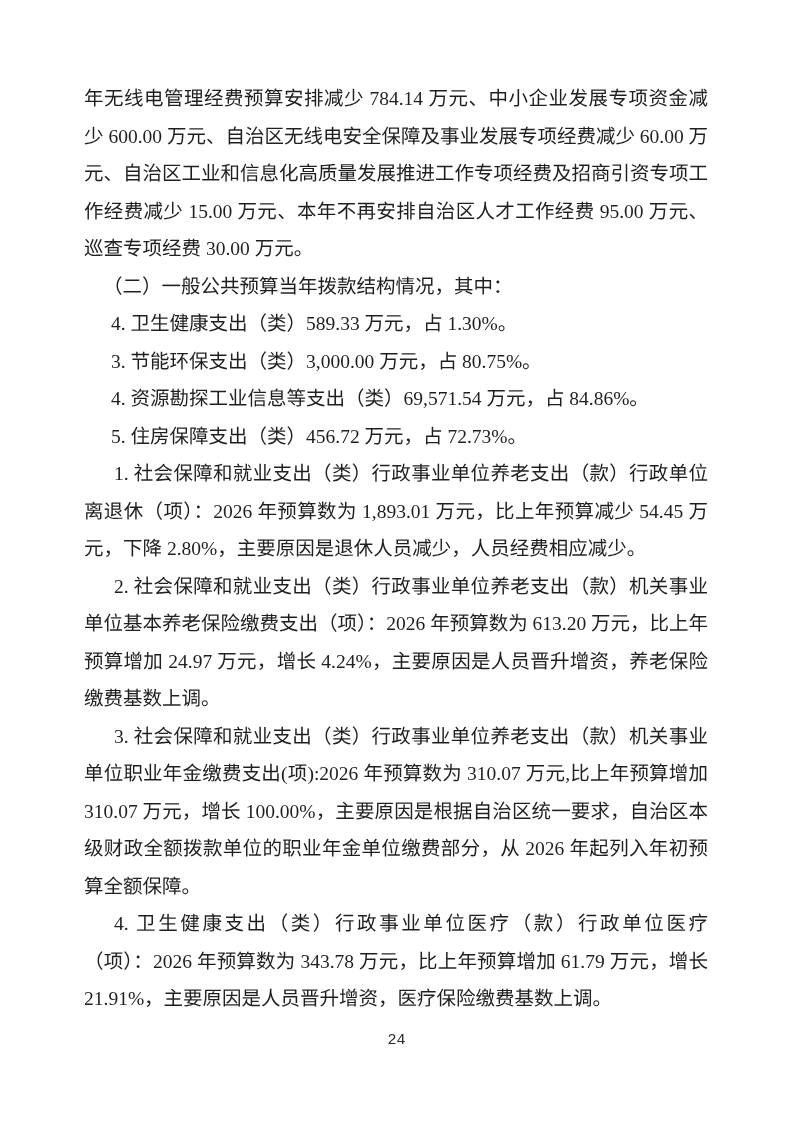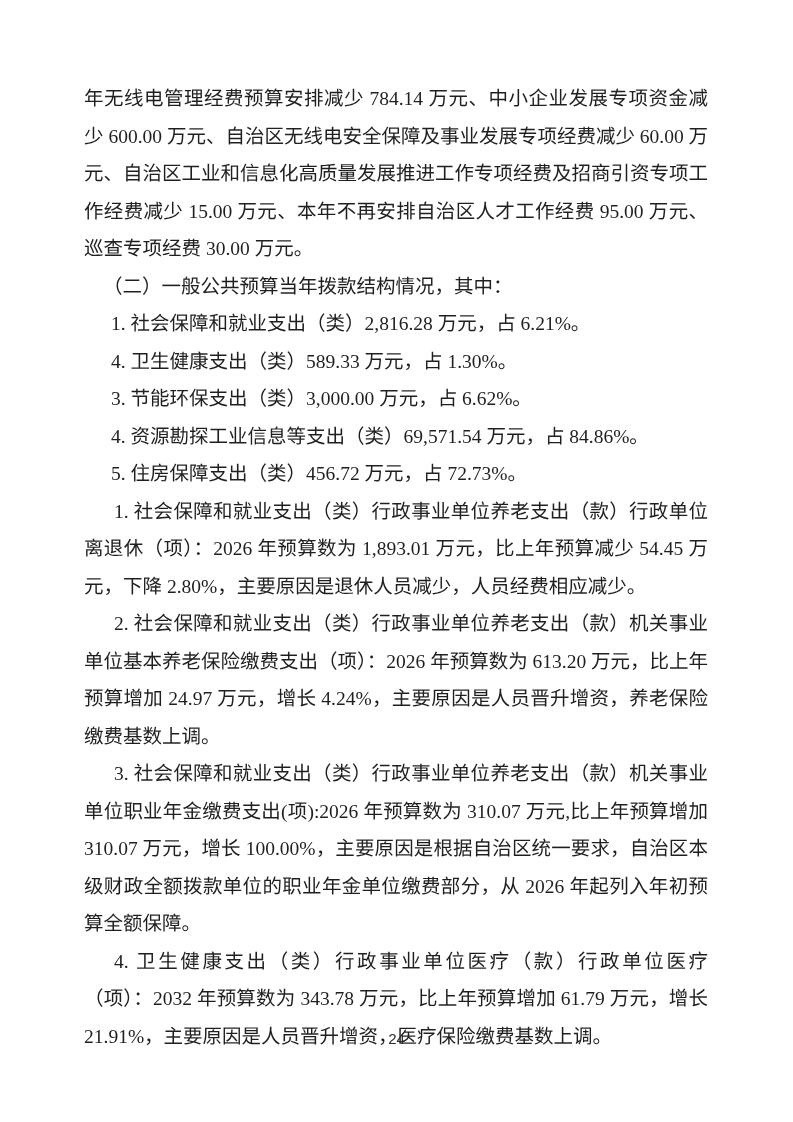--- a/index.html
+++ b/index.html
@@ -33,35 +33,34 @@
   .para.item{text-indent:27px;}
   .para.body{text-indent:30px;}
   .footer{
     position:absolute;
     left:0;top:1030px;width:100%;
     text-align:center;
   }
   .page-number{
     font-size:15px;
     color:#2a2a2a;
-    font-family:Liberation Sans, sans-serif;
+    font-family:Liberation Mono, monospace;
   }
 </style>
 </head>
 <body>
 
 <main class="doc-body">
     <p class="para continuation">年无线电管理经费预算安排减少 784.14 万元、中小企业发展专项资金减少 600.00 万元、自治区无线电安全保障及事业发展专项经费减少 60.00 万元、自治区工业和信息化高质量发展推进工作专项经费及招商引资专项工作经费减少 15.00 万元、本年不再安排自治区人才工作经费 95.00 万元、巡查专项经费 30.00 万元。</p>
     <p class="para heading">（二）一般公共预算当年拨款结构情况，其中：</p>
-    <p class="para item">1. 社会保障和就业支出（类）2,816.28 万元，占 6.21%。</p>
     <p class="para item">4. 卫生健康支出（类）589.33 万元，占 1.30%。</p>
-    <p class="para item">3. 节能环保支出（类）3,000.00 万元，占 6.62%。</p>
+    <p class="para item">3. 节能环保支出（类）3,000.00 万元，占 80.75%。</p>
     <p class="para item">4. 资源勘探工业信息等支出（类）69,571.54 万元，占 84.86%。</p>
     <p class="para item">5. 住房保障支出（类）456.72 万元，占 72.73%。</p>
     <p class="para body">1. 社会保障和就业支出（类）行政事业单位养老支出（款）行政单位离退休（项）：2026 年预算数为 1,893.01 万元，比上年预算减少 54.45 万元，下降 2.80%，主要原因是退休人员减少，人员经费相应减少。</p>
     <p class="para body">2. 社会保障和就业支出（类）行政事业单位养老支出（款）机关事业单位基本养老保险缴费支出（项）：2026 年预算数为 613.20 万元，比上年预算增加 24.97 万元，增长 4.24%，主要原因是人员晋升增资，养老保险缴费基数上调。</p>
     <p class="para body">3. 社会保障和就业支出（类）行政事业单位养老支出（款）机关事业单位职业年金缴费支出(项):2026 年预算数为 310.07 万元,比上年预算增加 310.07 万元，增长 100.00%，主要原因是根据自治区统一要求，自治区本级财政全额拨款单位的职业年金单位缴费部分，从 2026 年起列入年初预算全额保障。</p>
-    <p class="para body">4. 卫生健康支出（类）行政事业单位医疗（款）行政单位医疗（项）：2032 年预算数为 343.78 万元，比上年预算增加 61.79 万元，增长 21.91%，主要原因是人员晋升增资，医疗保险缴费基数上调。</p>
+    <p class="para body">4. 卫生健康支出（类）行政事业单位医疗（款）行政单位医疗（项）：2026 年预算数为 343.78 万元，比上年预算增加 61.79 万元，增长 21.91%，主要原因是人员晋升增资，医疗保险缴费基数上调。</p>
   </main>
 
 <div class="footer">
   <span class="page-number">24</span>
 </div>
 
 </body></html>

